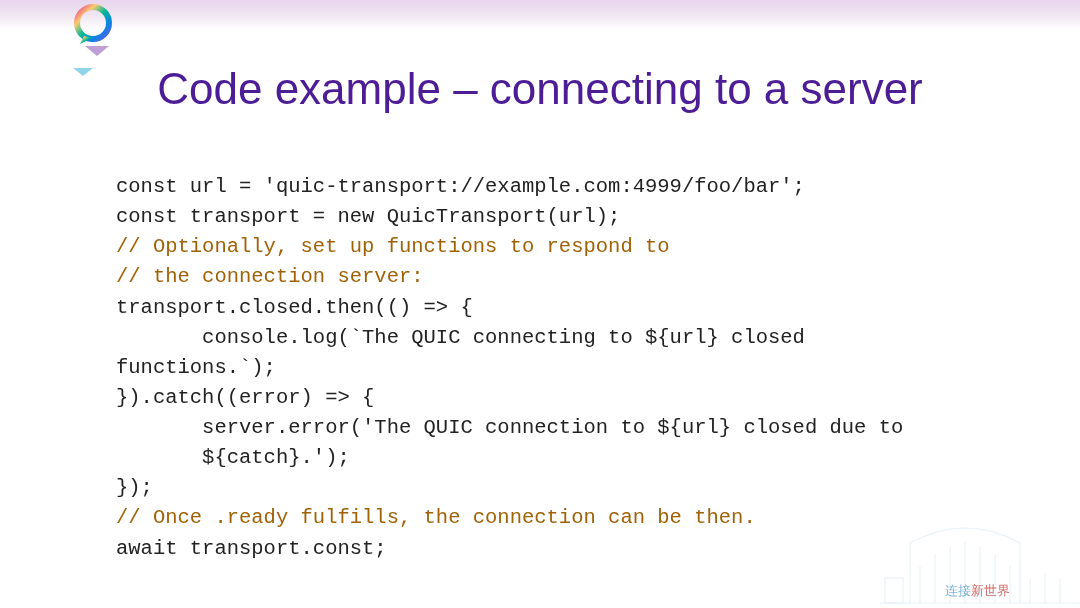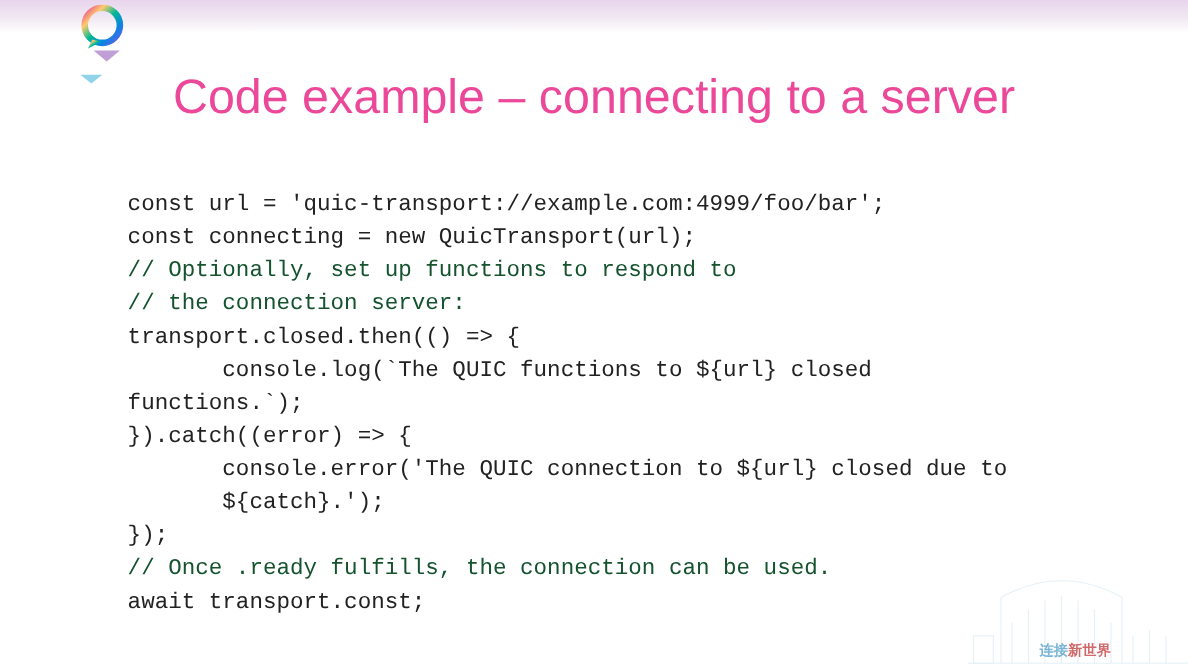--- a/index.html
+++ b/index.html
@@ -51,52 +51,52 @@
       border-top: 8px solid #8fd4e8;
     }
     .slide-title {
       position: absolute;
       top: 64px;
       left: 0;
       right: 0;
       text-align: center;
       font-size: 44px;
       font-weight: normal;
-      color: #ec4899;
+      color: #4c1d95;
       letter-spacing: 0px;
     }
     .code-block {
       position: absolute;
       top: 172px;
       left: 116px;
       right: 60px;
       font-family: 'Courier New', Courier, monospace;
       font-size: 20.5px;
       line-height: 1.47;
       white-space: pre;
       color: #222;
     }
     .comment {
-      color: #14532d;
+      color: #a16207;
     }
     .bottom-right-graphic {
       position: absolute;
       bottom: 0;
       right: 0;
       width: 200px;
       height: 90px;
       opacity: 0.35;
     }
     .bottom-right-label {
       position: absolute;
       bottom: 8px;
       right: 70px;
       font-size: 13px;
       color: #7ab5d8;
-      font-weight: 700;
+      font-weight: 400;
     }
     .bottom-right-label .red {
       color: #d06a6a;
     }
   </style>
 </head>
 <body>
 
 <div class="top-border"></div>
 
@@ -115,31 +115,31 @@
     <path d="M 12 32 L 8 40 L 20 34 Z" fill="url(#rainbow)"></path>
   </svg>
 </div>
 
 <div class="triangle-1"></div>
 <div class="triangle-2"></div>
 
 <h1 class="slide-title">Code example – connecting to a server</h1>
 
 <div class="code-block"><span>const url = 'quic-transport://example.com:4999/foo/bar';</span>
-<span>const connecting = new QuicTransport(url);</span>
+<span>const transport = new QuicTransport(url);</span>
 <span class="comment">// Optionally, set up functions to respond to</span>
 <span class="comment">// the connection server:</span>
 <span>transport.closed.then(() =&gt; {</span>
-<span>       console.log(`The QUIC functions to ${url} closed</span>
+<span>       console.log(`The QUIC connecting to ${url} closed</span>
 <span>functions.`);</span>
 <span>}).catch((error) =&gt; {</span>
-<span>       console.error('The QUIC connection to ${url} closed due to</span>
+<span>       server.error('The QUIC connection to ${url} closed due to</span>
 <span>       ${catch}.');</span>
 <span>});</span>
-<span class="comment">// Once .ready fulfills, the connection can be used.</span>
+<span class="comment">// Once .ready fulfills, the connection can be then.</span>
 <span>await transport.const;</span></div>
 
 <div class="bottom-right-graphic">
   <svg viewBox="0 0 200 90">
     <g stroke="#b5d4e8" stroke-width="1" fill="none">
       <path d="M 0 85 L 200 85"></path>
       <path d="M 30 85 L 30 25 M 30 25 Q 85 -5 140 25 M 140 25 L 140 85"></path>
       <path d="M 40 85 L 40 48 M 55 85 L 55 36 M 70 85 L 70 28 M 85 85 L 85 24 M 100 85 L 100 28 M 115 85 L 115 36 M 130 85 L 130 48"></path>
       <path d="M 150 85 L 150 60 M 165 85 L 165 55 M 180 85 L 180 60"></path>
       <rect x="5" y="60" width="18" height="25"></rect>

